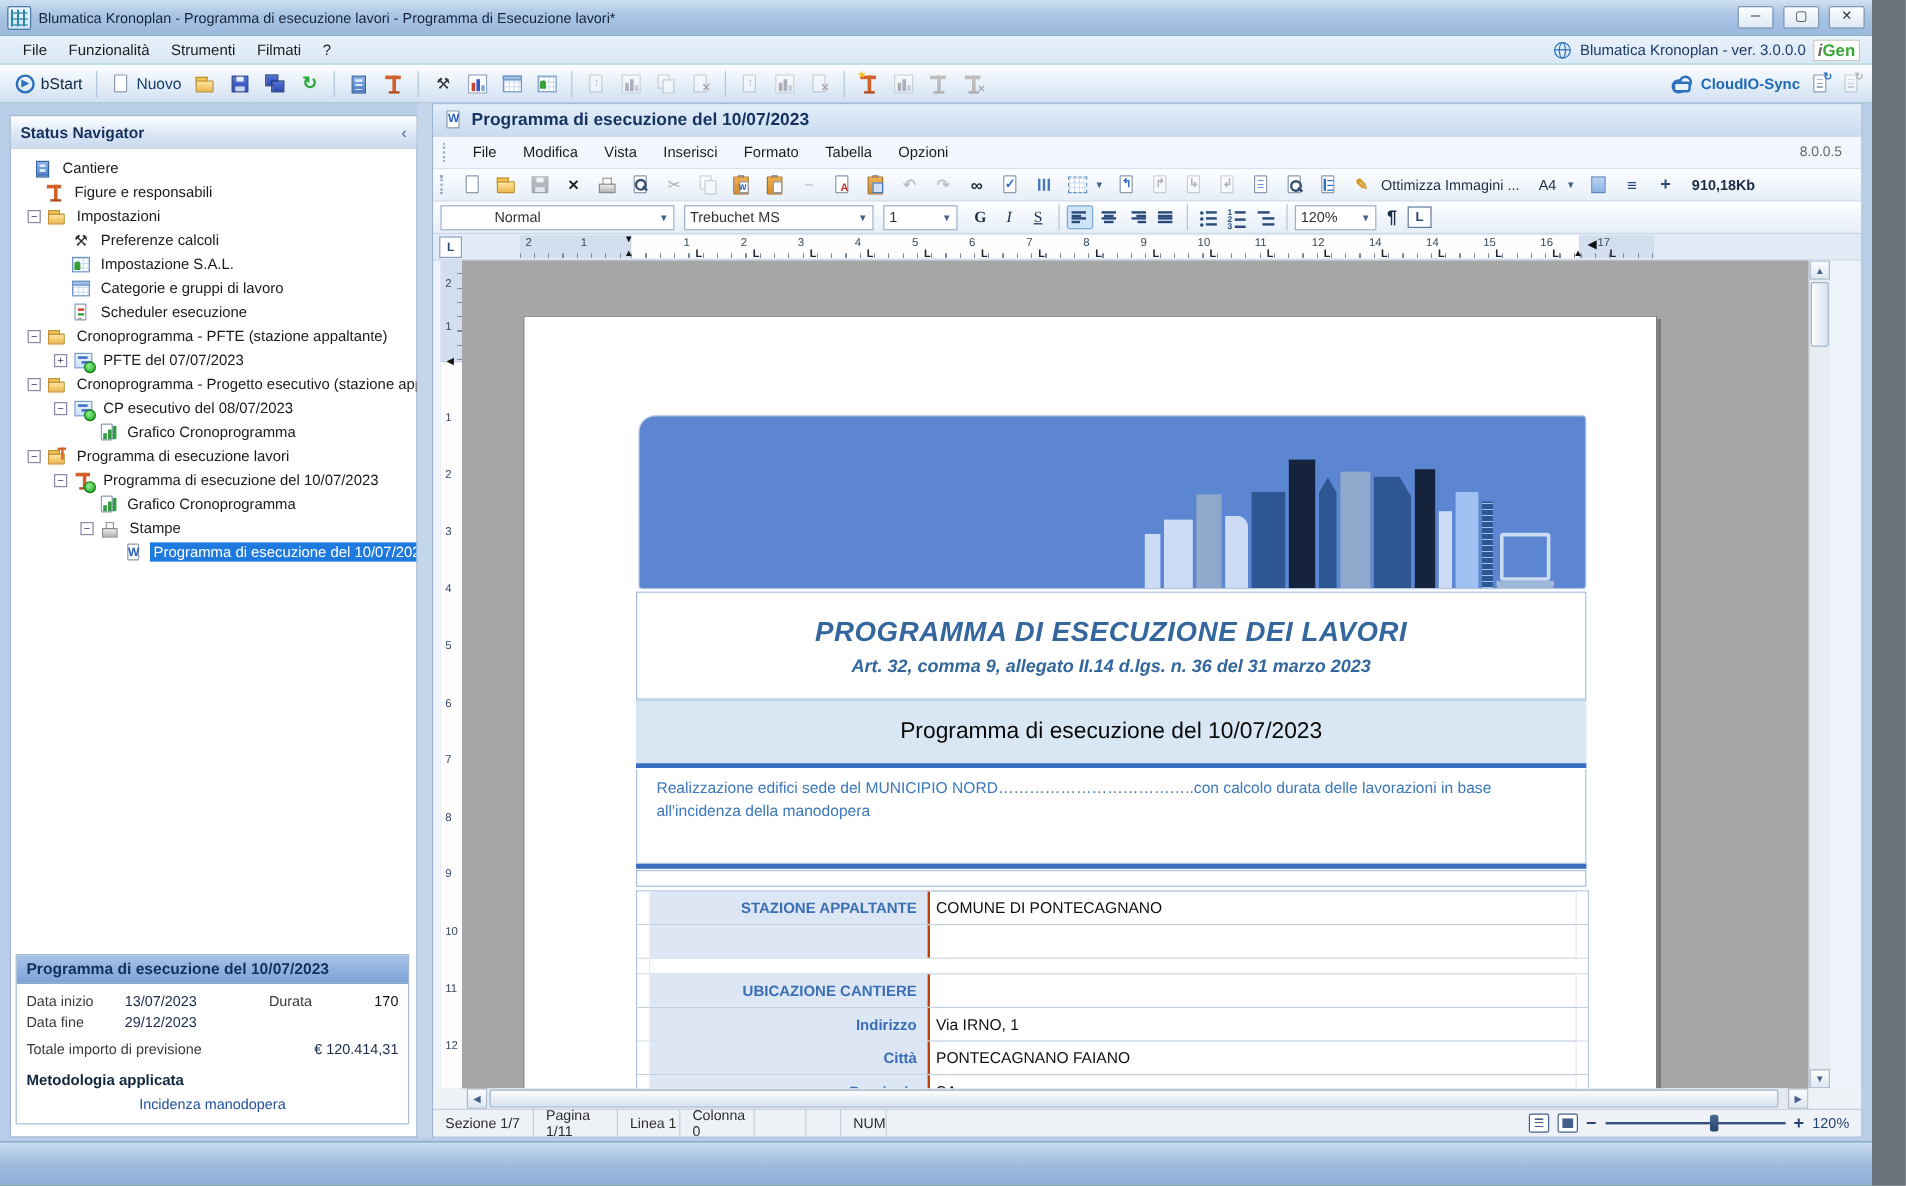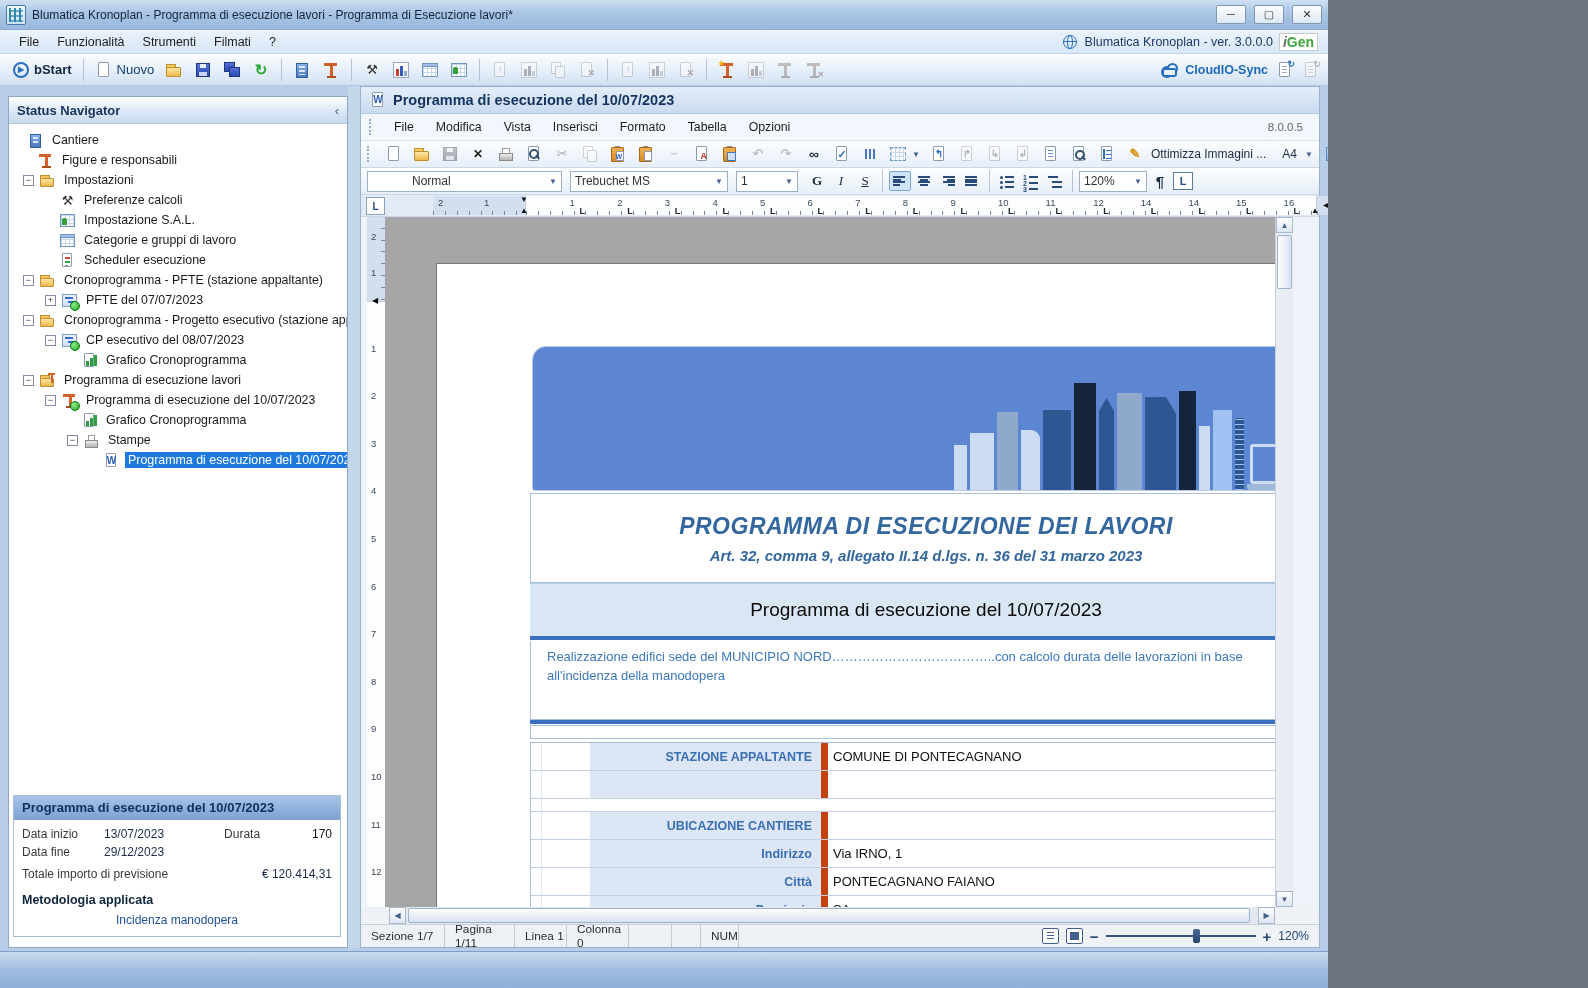--- a/index.html
+++ b/index.html
@@ -1,16 +1,16 @@
 <!DOCTYPE html>
 <html><head>
 <meta charset="utf-8">
 <style>
   html,body{margin:0;padding:0;background:#6b737c;}
-  #app{position:relative;width:1328px;height:988px;overflow:hidden;
+  #app{position:relative;width:1560px;height:988px;overflow:hidden;
        font-family:"Liberation Sans",sans-serif;background:#86efac;color:#1a1a1a;
        -webkit-font-smoothing:antialiased;}
   i{font-style:normal;display:block;position:absolute;}
   
   #titlebar{position:absolute;left:0;top:0;right:0;height:30px;
     background:linear-gradient(#cfe0f3,#a9c4e4 45%,#9bb9de);
     border-bottom:1px solid #8fadd4;display:flex;align-items:center;padding:0 6px;box-sizing:border-box;}
   #titlebar .ttl{font-size:12px;color:#16253c;margin-left:6px;}
   .appicon{width:18px;height:18px;position:relative;background:linear-gradient(#eef6ff,#cfe4f6);
     border:1px solid #4a7aa8;border-radius:2px;}
@@ -30,21 +30,21 @@
   #ver-label{font-size:12.5px;color:#1b3a66;}
   #igen{background:#fff;border:1px solid #c8c8c8;padding:0 3px;font-weight:bold;font-size:14px;}
   #igen .ig-i{color:#6a6a6a;font-style:italic;}
   #igen .ig-gen{color:#3aa53a;}
   
   #maintb{position:absolute;left:0;top:54px;right:0;height:32px;
     background:linear-gradient(#fbfdff,#dfeaf7 70%,#d2e1f2);
     border-bottom:1px solid #b6c9e0;display:flex;align-items:center;padding:0 8px;box-sizing:border-box;gap:4px;}
   .tbtn{display:flex;align-items:center;gap:4px;padding:2px 4px;border-radius:3px;}
   .tbtn .lbl{font-size:13px;color:#123e6e;}
-  .tbtn .lbl.b{font-weight:bold;color:#10263e;}
+  .tbtn .lbl.b{font-weight:normal;color:#10263e;}
   .sep{width:1px;height:22px;background:#b4c4d8;margin:0 4px;flex:none;}
   #maintb-right{margin-left:auto;display:flex;align-items:center;gap:8px;}
   #cloud-label{font-size:12.5px;font-weight:bold;color:#1f6ab8;}
   
   .ic{width:18px;height:18px;position:relative;display:inline-block;flex:none;}
   .ic.dis{opacity:.42;filter:grayscale(.85);}
   .gl{left:0;right:0;top:0;bottom:0;text-align:center;font-weight:700;}
   .pg{left:3px;right:4px;top:1px;bottom:2px;background:#fff;border:1px solid #8b9bb0;border-radius:1px;}
   .pl{left:6px;right:7px;top:5px;height:9px;background:repeating-linear-gradient(#9aaabc 0 1px,transparent 1px 3px);}
   .fl{left:1px;right:2px;top:6px;bottom:2px;background:linear-gradient(#ffe6a0,#edb84e);border:1px solid #c08f2f;border-radius:1px;}
@@ -187,21 +187,21 @@
   #lavbox{position:absolute;left:93px;top:377px;width:792px;height:79px;border:1px solid #a8bedc;border-top:none;
     box-sizing:border-box;padding:6px 14px 0 16px;}
   #lav-l{font-size:13.5px;color:#5a5a5a;letter-spacing:.5px;}
   #lav-t{font-size:13px;color:#3c78bb;line-height:1.45;margin-top:1px;}
   #prerow{position:absolute;left:93px;top:461px;width:792px;height:14px;border:1px solid #a8bedc;box-sizing:border-box;}
   #dtable{position:absolute;left:93px;top:478px;width:792px;border:1px solid #a8bedc;border-bottom:none;}
   .drow{display:flex;height:27px;border-bottom:1px solid #c2d0e2;}
   .drow.sp{height:12px;}
   .dgut{width:10px;background:#fff;flex:none;border-right:1px solid #e2e8f0;}
   .dlab{width:222px;background:#dce6f4;flex:none;display:flex;align-items:center;justify-content:flex-end;
-    padding-right:9px;font-size:12.5px;font-weight:bold;color:#3a6eb5;border-right:7px solid #c2410c;margin-left:48px;}
+    padding-right:9px;font-size:12.5px;font-weight:bold;color:#3a6eb5;border-right:2px solid #c2410c;}
   .dval{flex:1;display:flex;align-items:center;padding-left:5px;font-size:13px;color:#101010;border-right:1px solid #e2e8f0;}
   .dgut2{width:9px;background:#fff;flex:none;}
   
   #hscroll{height:17px;background:#eef1f6;display:flex;align-items:stretch;flex:none;}
   #hs-sp{width:28px;flex:none;}
   #htrack{flex:1;margin:0;background:#e4e9f1;position:relative;}
   #hthumb{position:absolute;left:2px;right:8px;top:1px;bottom:1px;background:linear-gradient(#fdfdfd,#d8e2f0);
     border:1px solid #9fb2cc;border-radius:2px;}
   #hs-r{width:44px;flex:none;background:#eef1f6;}
   #statusbar{height:22px;background:#eef2f7;border-top:1px solid #c8d0dc;display:flex;align-items:center;flex:none;

